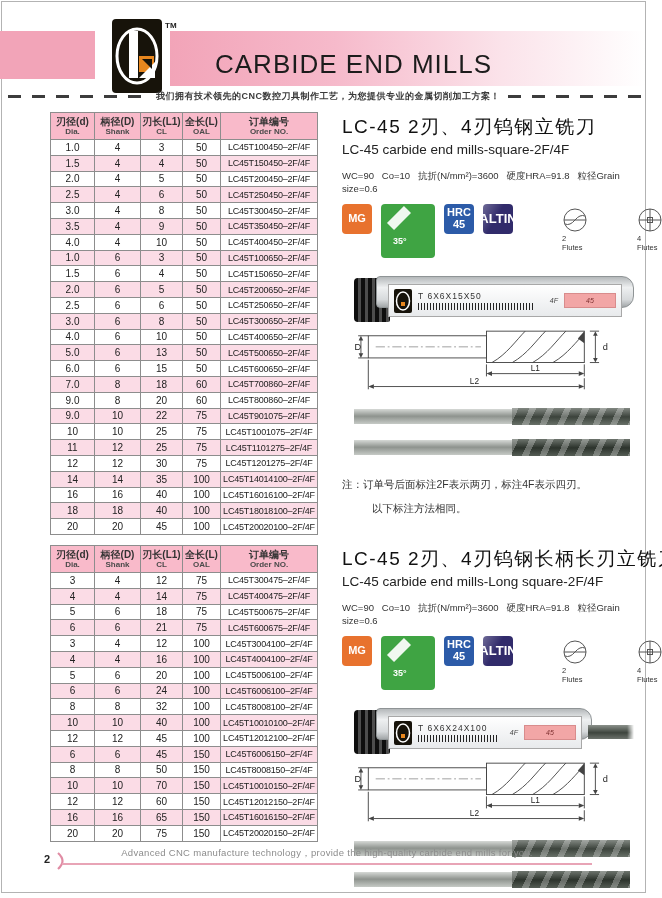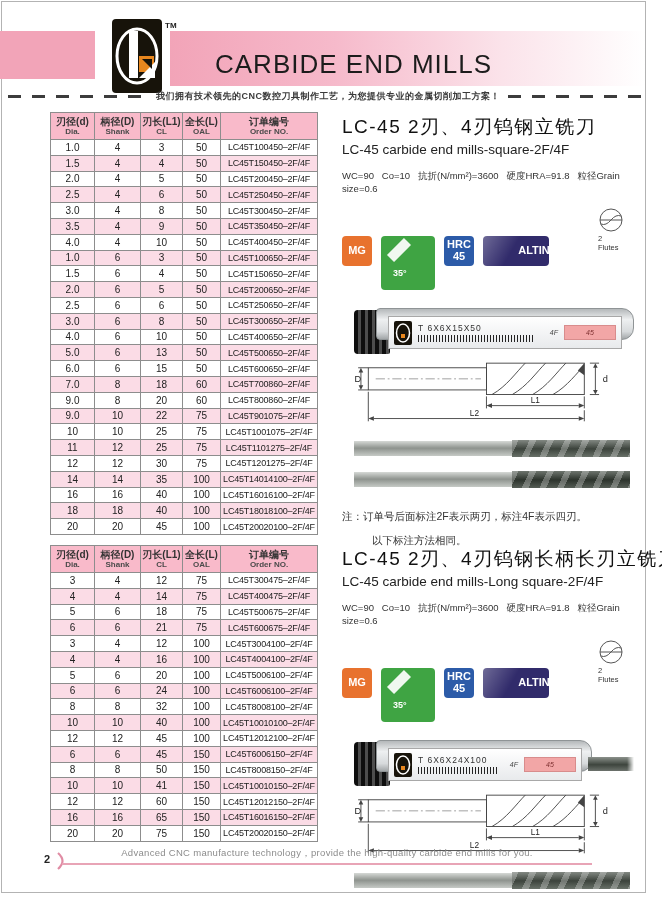--- a/index.html
+++ b/index.html
@@ -36,25 +36,25 @@
   table.size-table tbody tr:nth-child(even) td { background:#FBDCE6; }
 
   
   .panel { position:absolute; left:342px; width:306px; }
   #panel0 { top:114px; }
   #panel1 { top:546px; }
   .p-title-cn { font-size:19px; letter-spacing:1.5px; color:#111; white-space:nowrap; }
   .p-title-en { font-size:13.5px; color:#222; margin-top:2px; }
   .p-specs { margin-top:13px; font-size:9.5px; color:#333; white-space:pre-wrap; }
   .badge-flute-row { margin-top:10px; display:flex; align-items:flex-start; gap:9px; }
-  .badges { display:flex; gap:9px;margin-top:32px; }
+  .badges { display:flex; gap:9px; }
   .badge { position:relative; width:30px; height:30px; border-radius:4px; color:#fff; font-weight:bold;
     font-size:11px; display:flex; align-items:center; justify-content:center;
     white-space:pre-line; text-align:center; line-height:1.05; overflow:hidden; }
-  .badges .badge:nth-child(4) { font-size:11px; background-image:linear-gradient(120deg,rgba(255,255,255,.3),transparent 45%);padding-left:36px; }
+  .badges .badge:nth-child(4) { font-size:13px; background-image:linear-gradient(120deg,rgba(255,255,255,.3),transparent 45%); }
   .badge-diag { align-items:flex-end; justify-content:flex-start; padding:12px; font-size:9px; }
   .badge-diag::before { content:""; position:absolute; left:6px; top:9px; width:24px; height:10px;
     background:#fff; opacity:.92; transform:rotate(-45deg); }
   .flute { display:flex; flex-direction:column; align-items:flex-end; margin-top:3px;margin-left:40px; }
   .flute-label { font-size:7.5px; color:#333; margin-top:1px; }
 
   
   .package { position:relative; width:280px; height:32px; margin:18px 0 0 12px; }
   .pkg-cap { position:absolute; left:0; top:2px; width:36px; height:44px; border-radius:4px 2px 2px 4px;
     background:repeating-linear-gradient(90deg,#0e0e0e 0 4px,#4d4d4d 4px 7px); }
@@ -457,21 +457,21 @@
         <tr>
           <td>8</td>
           <td>8</td>
           <td>50</td>
           <td>150</td>
           <td>LC45T8008150–2F/4F</td>
         </tr>
         <tr>
           <td>10</td>
           <td>10</td>
-          <td>41</td>
+          <td>70</td>
           <td>150</td>
           <td>LC45T10010150–2F/4F</td>
         </tr>
         <tr>
           <td>12</td>
           <td>12</td>
           <td>60</td>
           <td>150</td>
           <td>LC45T12012150–2F/4F</td>
         </tr>

